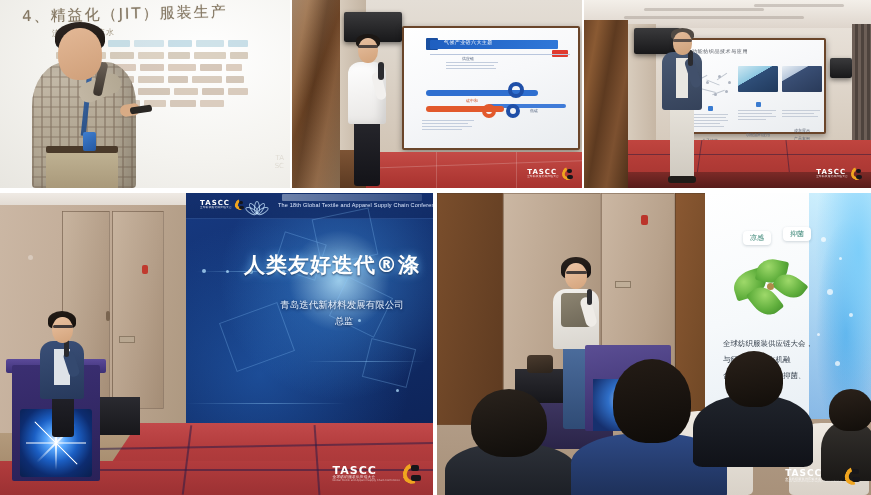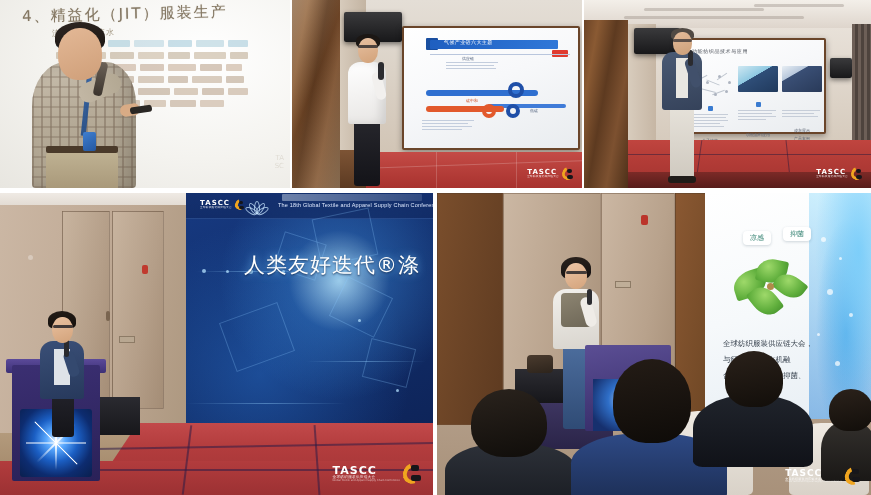--- a/index.html
+++ b/index.html
@@ -273,21 +273,21 @@
   .bd-line { position:absolute; height:1px; background:linear-gradient(90deg,rgba(120,190,255,0),rgba(150,210,255,.4),rgba(120,190,255,0)); }
   .bd-dot { position:absolute; border-radius:50%; background:rgba(180,225,255,.75); }
   .bd-topbar {
     left:0; top:0; width:247px; height:26px;
     background:linear-gradient(180deg,rgba(20,48,110,.95),rgba(16,40,96,.7));
     border-bottom:1px solid rgba(120,180,255,.18);
   }
   .bd-title {
     position:absolute; left:58px; top:58px; width:200px;
     font-family:"DejaVu Sans", sans-serif;
-    font-size:21px; font-weight:normal; color:#ffffff;
+    font-size:21px; font-weight:bold; color:#ffffff;
     letter-spacing:1px; white-space:nowrap;
     text-shadow:0 0 8px rgba(120,200,255,.9), 0 1px 2px rgba(0,10,40,.8);
   }
   .bd-sub {
     position:absolute; color:#e7f2ff; text-align:center;
     text-shadow:0 1px 3px rgba(0,12,45,.85);
     white-space:nowrap;
     font-family:"DejaVu Sans", sans-serif;
   }
   .bd-s1 { left:58px; top:92px; width:200px; font-size:9px; }
@@ -733,20 +733,22 @@
         <span style="transform:translateX(-50%) rotate(0deg)"></span>
         <span style="transform:translateX(-50%) rotate(-34deg)"></span>
         <span style="transform:translateX(-50%) rotate(34deg)"></span>
         <span style="transform:translateX(-50%) rotate(-62deg)"></span>
         <span style="transform:translateX(-50%) rotate(62deg)"></span>
       </div>
       <div class="bd-cn-top"></div>
       <div class="bd-eng">The 18th Global Textile and Apparel Supply Chain Conference</div>
 
       <div class="bd-title">人类友好迭代®涤</div>
+      <div class="bd-sub bd-s2">青岛迭代新材料发展有限公司</div>
+      <div class="bd-sub bd-s3">总监</div>
     </div>
 
     <div class="layer bl-floor"></div>
     <div class="layer bl-stage"></div>
     <div class="layer bl-stage2"></div>
     <i class="layer bl-sline" style="left:96px;top:252px;width:337px;height:2px;transform:rotate(-1deg)"></i>
     <i class="layer bl-sline" style="left:60px;top:276px;width:373px;height:2px;"></i>
     <i class="layer bl-sline" style="left:186px;top:232px;width:2px;height:70px;transform:rotate(7deg)"></i>
     <i class="layer bl-sline" style="left:316px;top:232px;width:2px;height:70px;transform:rotate(-4deg)"></i>
 

